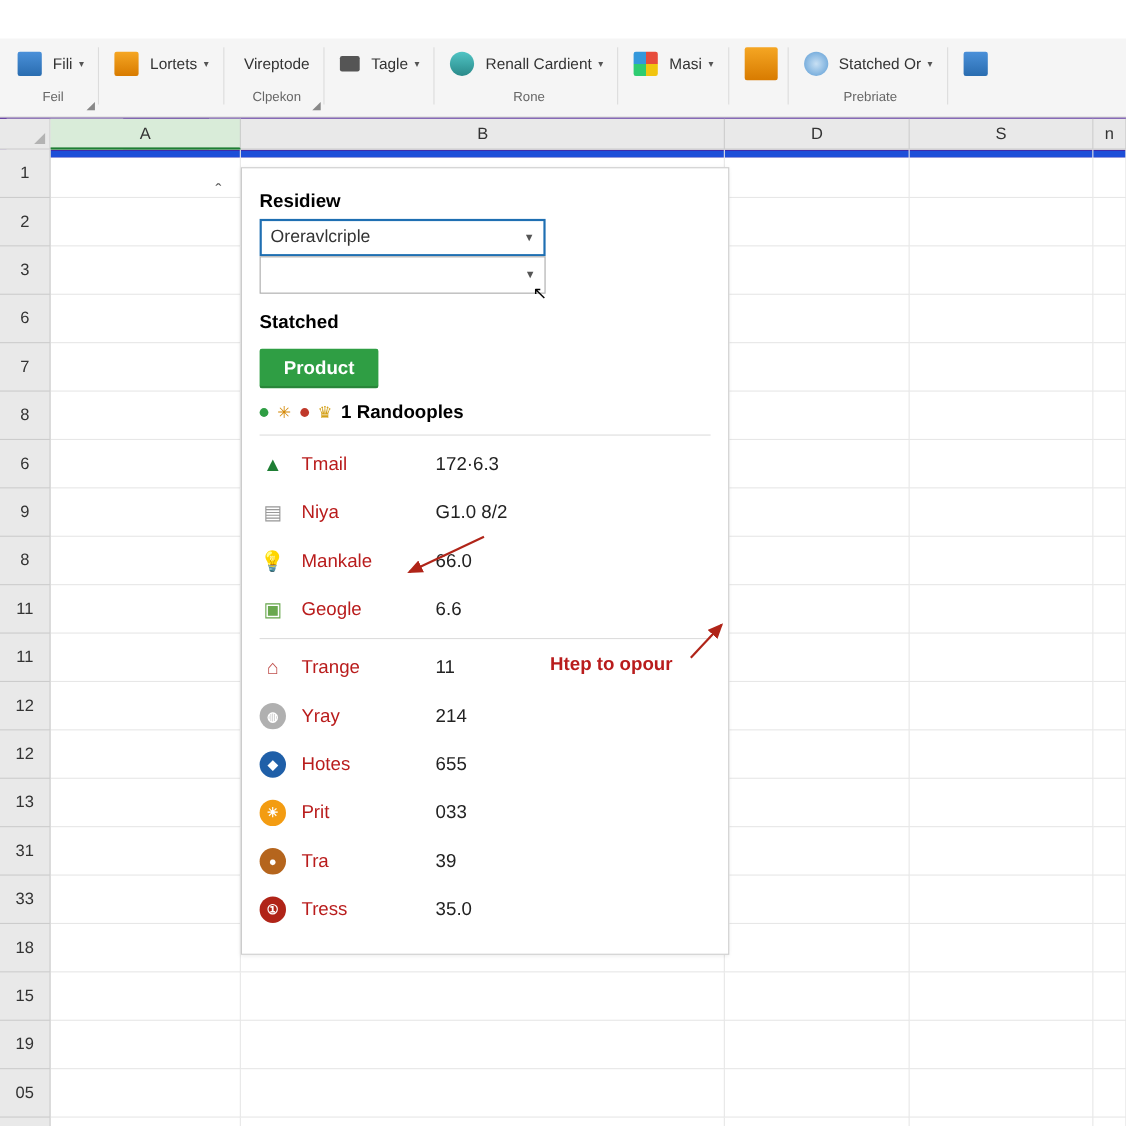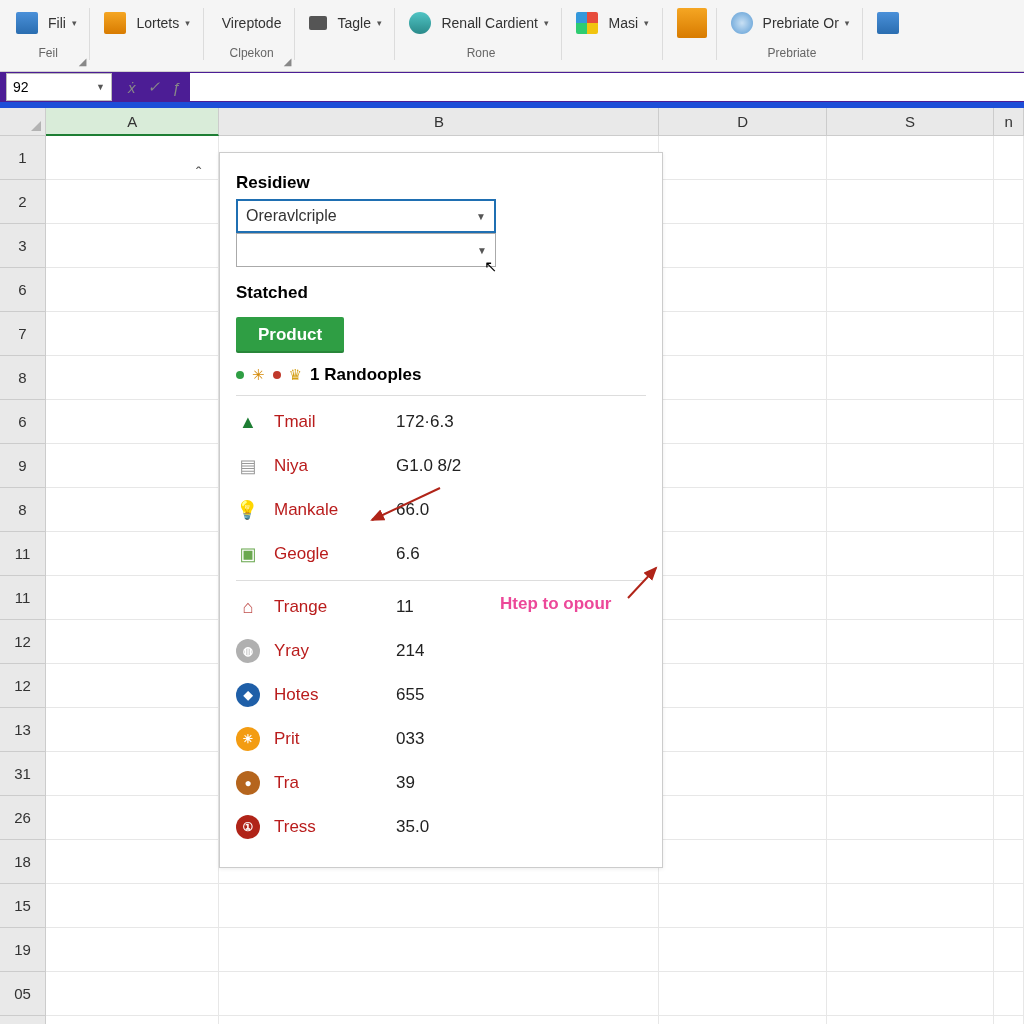--- a/index.html
+++ b/index.html
@@ -1,19 +1,19 @@
 <!DOCTYPE html>
 <html><head>
 <meta charset="utf-8">
 <style>
 * { box-sizing: border-box; margin: 0; padding: 0; }
 body { font-family: "Segoe UI", Arial, sans-serif; font-size: 14px; background: #fff; overflow: hidden; width: 1024px; height: 1024px; position: relative; }
 
 
-.ribbon { height: 72px; background: #f5f5f5; border-bottom: 1px solid #d0d0d0; display: flex; align-items: flex-start; padding: 2px 6px 0 6px; gap: 4px; }
+.ribbon { height: 72px; background: #f5f5f5; border-bottom: 1px solid #d0d0d0; display: flex; align-items: flex-start; padding: 2px 6px 0 6px; gap: 4px; margin-top: 35px; }
 .ribbon-group { display: flex; flex-direction: column; align-items: center; padding: 0 10px; height: 68px; position: relative; }
 .ribbon-group::after { content: ""; position: absolute; right: 0; top: 6px; bottom: 10px; width: 1px; background: #dcdcdc; }
 .ribbon-group:last-child::after { display: none; }
 .ribbon-top { display: flex; align-items: center; gap: 6px; height: 42px; }
 .ribbon-label { font-size: 12px; color: #666; margin-top: 2px; }
 .ribbon-btn { display: flex; align-items: center; gap: 4px; font-size: 14px; color: #333; padding: 2px 4px; cursor: pointer; }
 .dd-caret { font-size: 9px; color: #555; margin-left: 2px; }
 .rib-ico { width: 22px; height: 22px; display: inline-block; border-radius: 2px; }
 .rib-ico-lg { width: 30px; height: 30px; }
 .dialog-launcher { position: absolute; right: 4px; bottom: 3px; font-size: 10px; color: #888; }
@@ -55,21 +55,21 @@
 .rand-row .ic { font-size: 15px; }
 .rand-row .rt { font-weight: 700; font-size: 17px; }
 .list { margin-top: 4px; }
 .list-item { display: flex; align-items: center; height: 44px; gap: 14px; }
 .list-item .lico { width: 24px; height: 24px; display: flex; align-items: center; justify-content: center; font-size: 18px; }
 .list-item .lname { width: 108px; font-size: 17px; color: #b91c1c; }
 .list-item .lval { font-size: 17px; color: #222; }
 
 
 .arrow-container { position: absolute; pointer-events: none; }
-.anno { position: absolute; color: #ec4899; font-weight: 700; font-size: 17px; }
+.anno { position: absolute; color: #b91c1c; font-weight: 700; font-size: 17px; }
 .cursor-ptr { position: absolute; font-size: 16px; color: #000; }
 
 
 .ic-blue { background: linear-gradient(#4a90d9,#2a6db0); }
 .ic-orange { background: linear-gradient(#f5a623,#d87b00); }
 .ic-teal { background: linear-gradient(#50c4c4,#2a8a8a); }
 .ic-multi { background: conic-gradient(#e74c3c 0 25%, #f1c40f 0 50%, #2ecc71 0 75%, #3498db 0 100%); }
 .circ { border-radius: 50%; width: 24px; height: 24px; display: flex; align-items: center; justify-content: center; color: #fff; font-size: 12px; font-weight: 700; }
 </style>
 </head>
@@ -138,21 +138,21 @@
   </div>
   <div class="ribbon-group">
     <div class="ribbon-top">
       <span class="rib-ico ic-orange rib-ico-lg"></span>
     </div>
   </div>
   <div class="ribbon-group">
     <div class="ribbon-top">
       <span class="rib-ico" style="background:radial-gradient(#c8e0f4,#5a9bd4);border-radius:50%"></span>
       <span class="ribbon-btn">
-          <span>Prebriate Or</span>
+          <span>Statched Or</span>
           <span class="dd-caret">▾</span>
         </span>
     </div>
     <div class="ribbon-label">Prebriate</div>
   </div>
   <div class="ribbon-group">
     <div class="ribbon-top">
       <span class="rib-ico ic-blue"></span>
     </div>
   </div>
@@ -189,21 +189,21 @@
       <div class="row-h">8</div>
       <div class="row-h">6</div>
       <div class="row-h">9</div>
       <div class="row-h">8</div>
       <div class="row-h">11</div>
       <div class="row-h">11</div>
       <div class="row-h">12</div>
       <div class="row-h">12</div>
       <div class="row-h">13</div>
       <div class="row-h">31</div>
-      <div class="row-h">26</div>
+      <div class="row-h">33</div>
       <div class="row-h">18</div>
       <div class="row-h">15</div>
       <div class="row-h">19</div>
       <div class="row-h">05</div>
       <div class="row-h">73</div>
     </div>
   <div class="cells" id="cells">
       <div class="cells-row">
         <div class="cell" style="width: 174px;"></div>
         <div class="cell" style="width: 442px;"></div>

